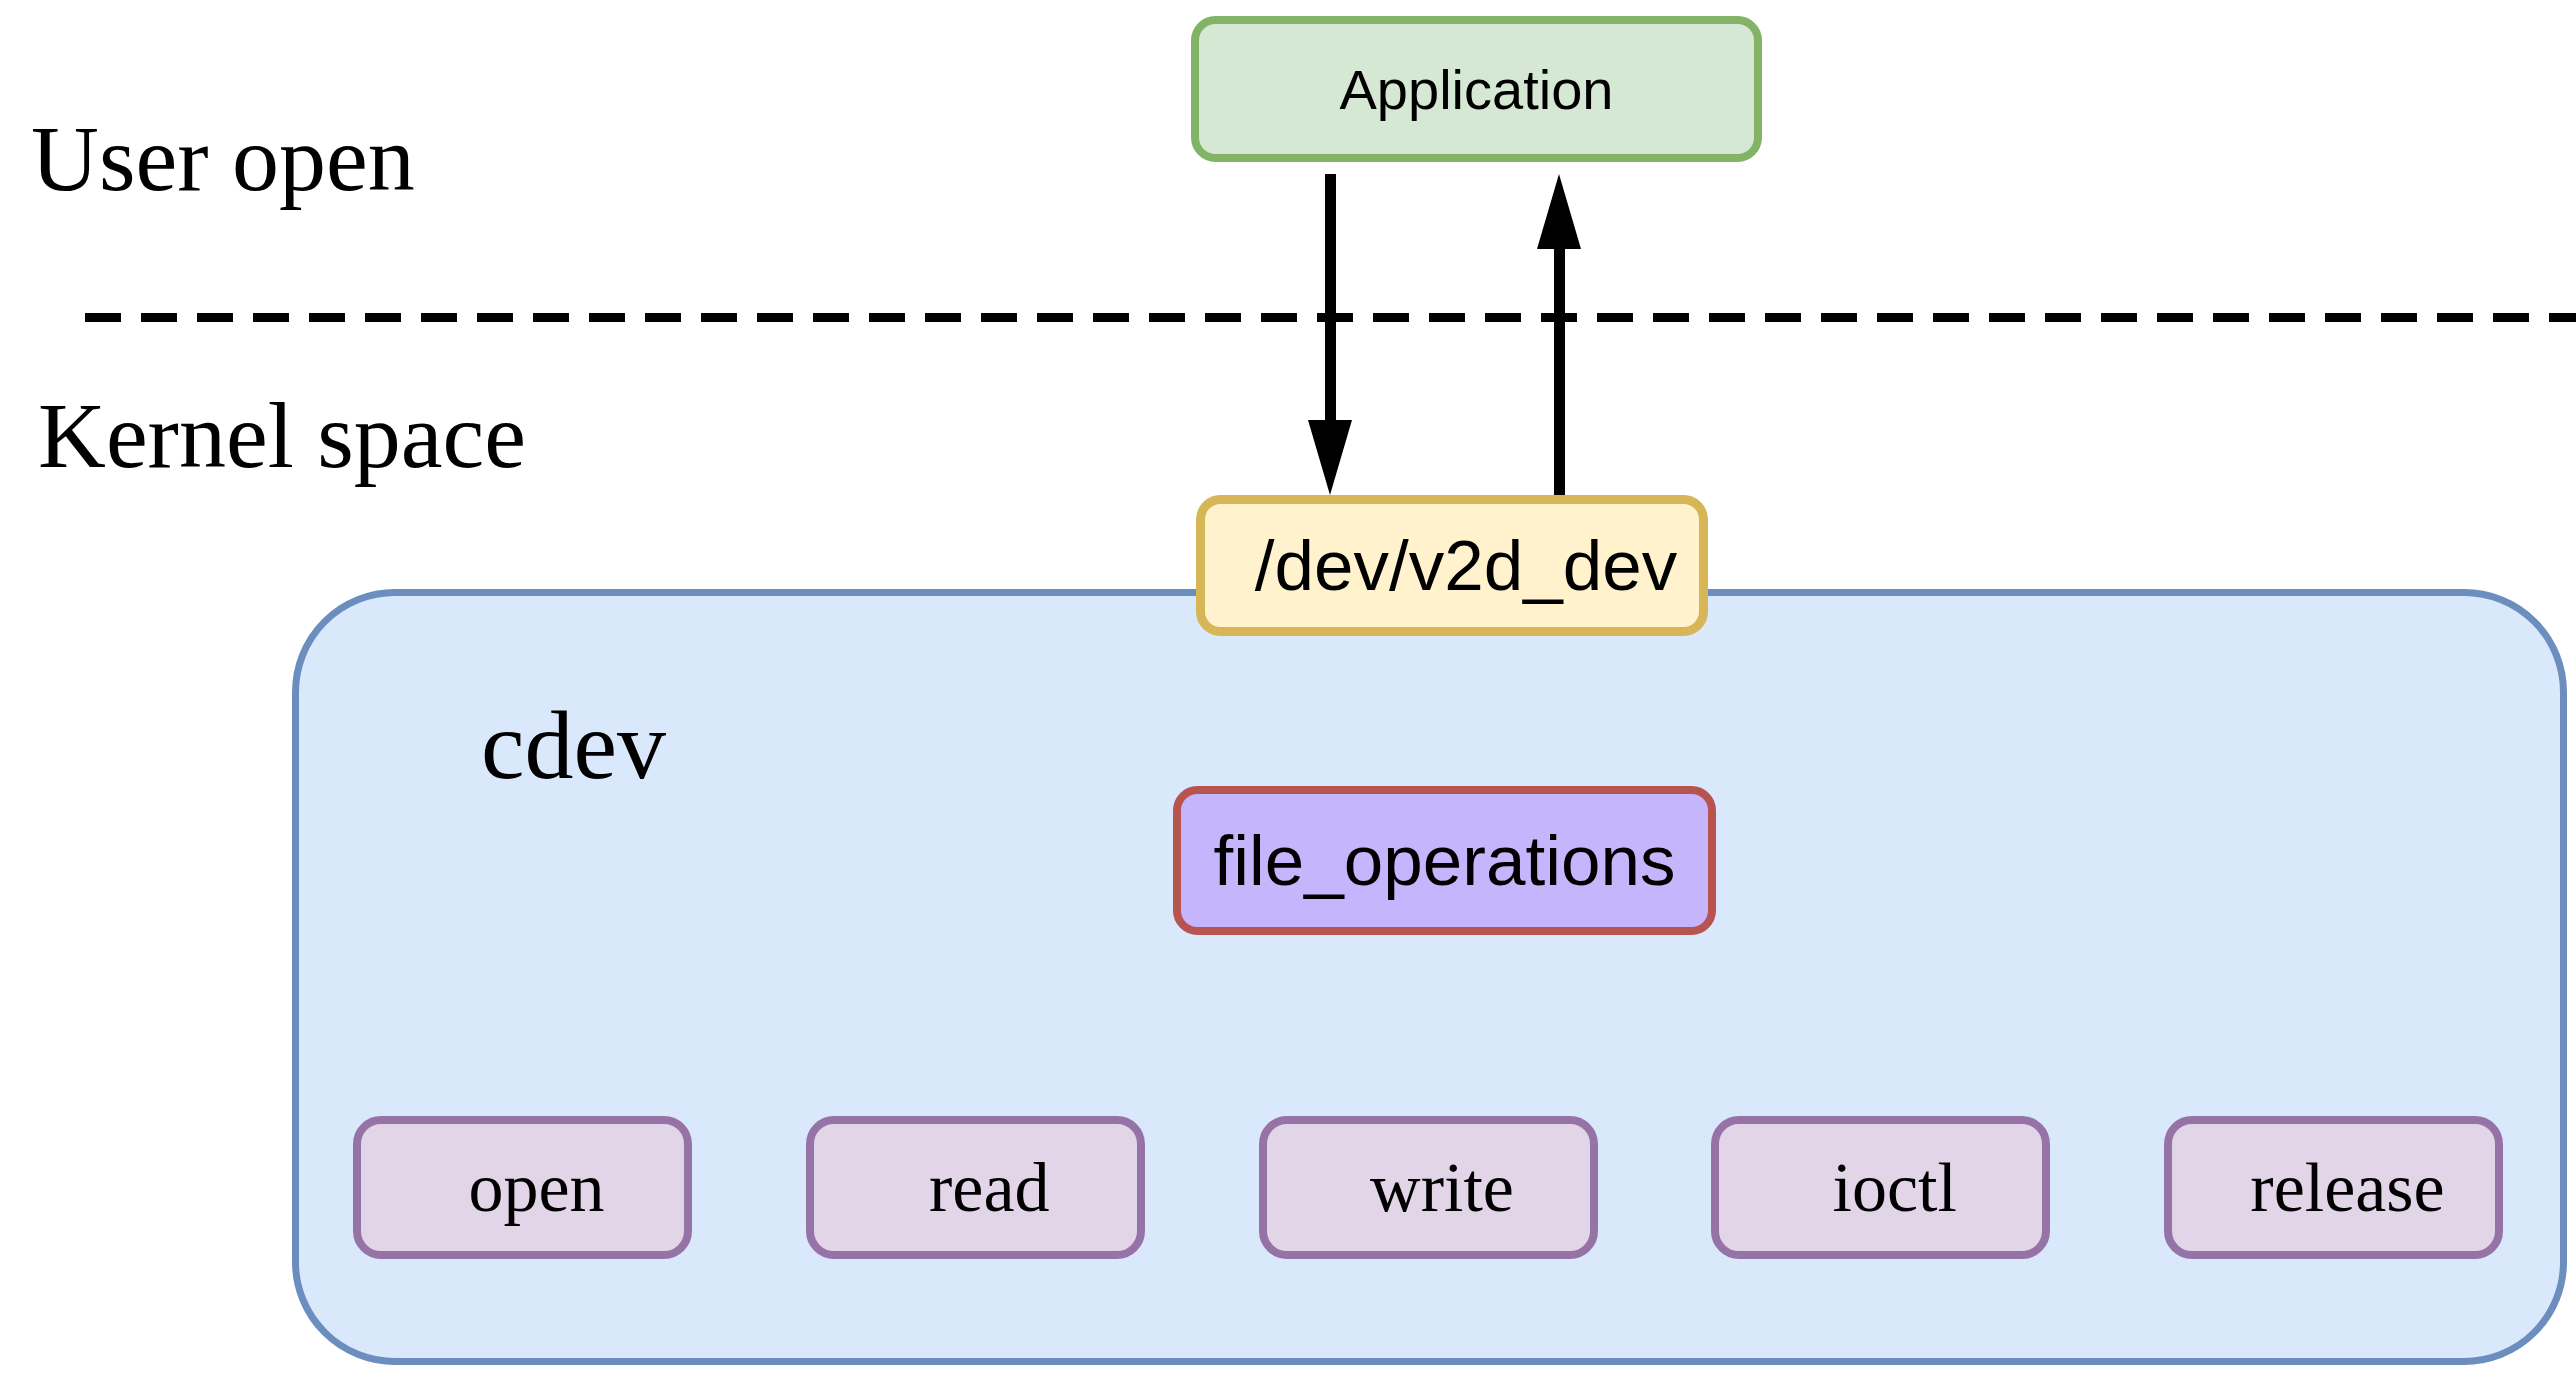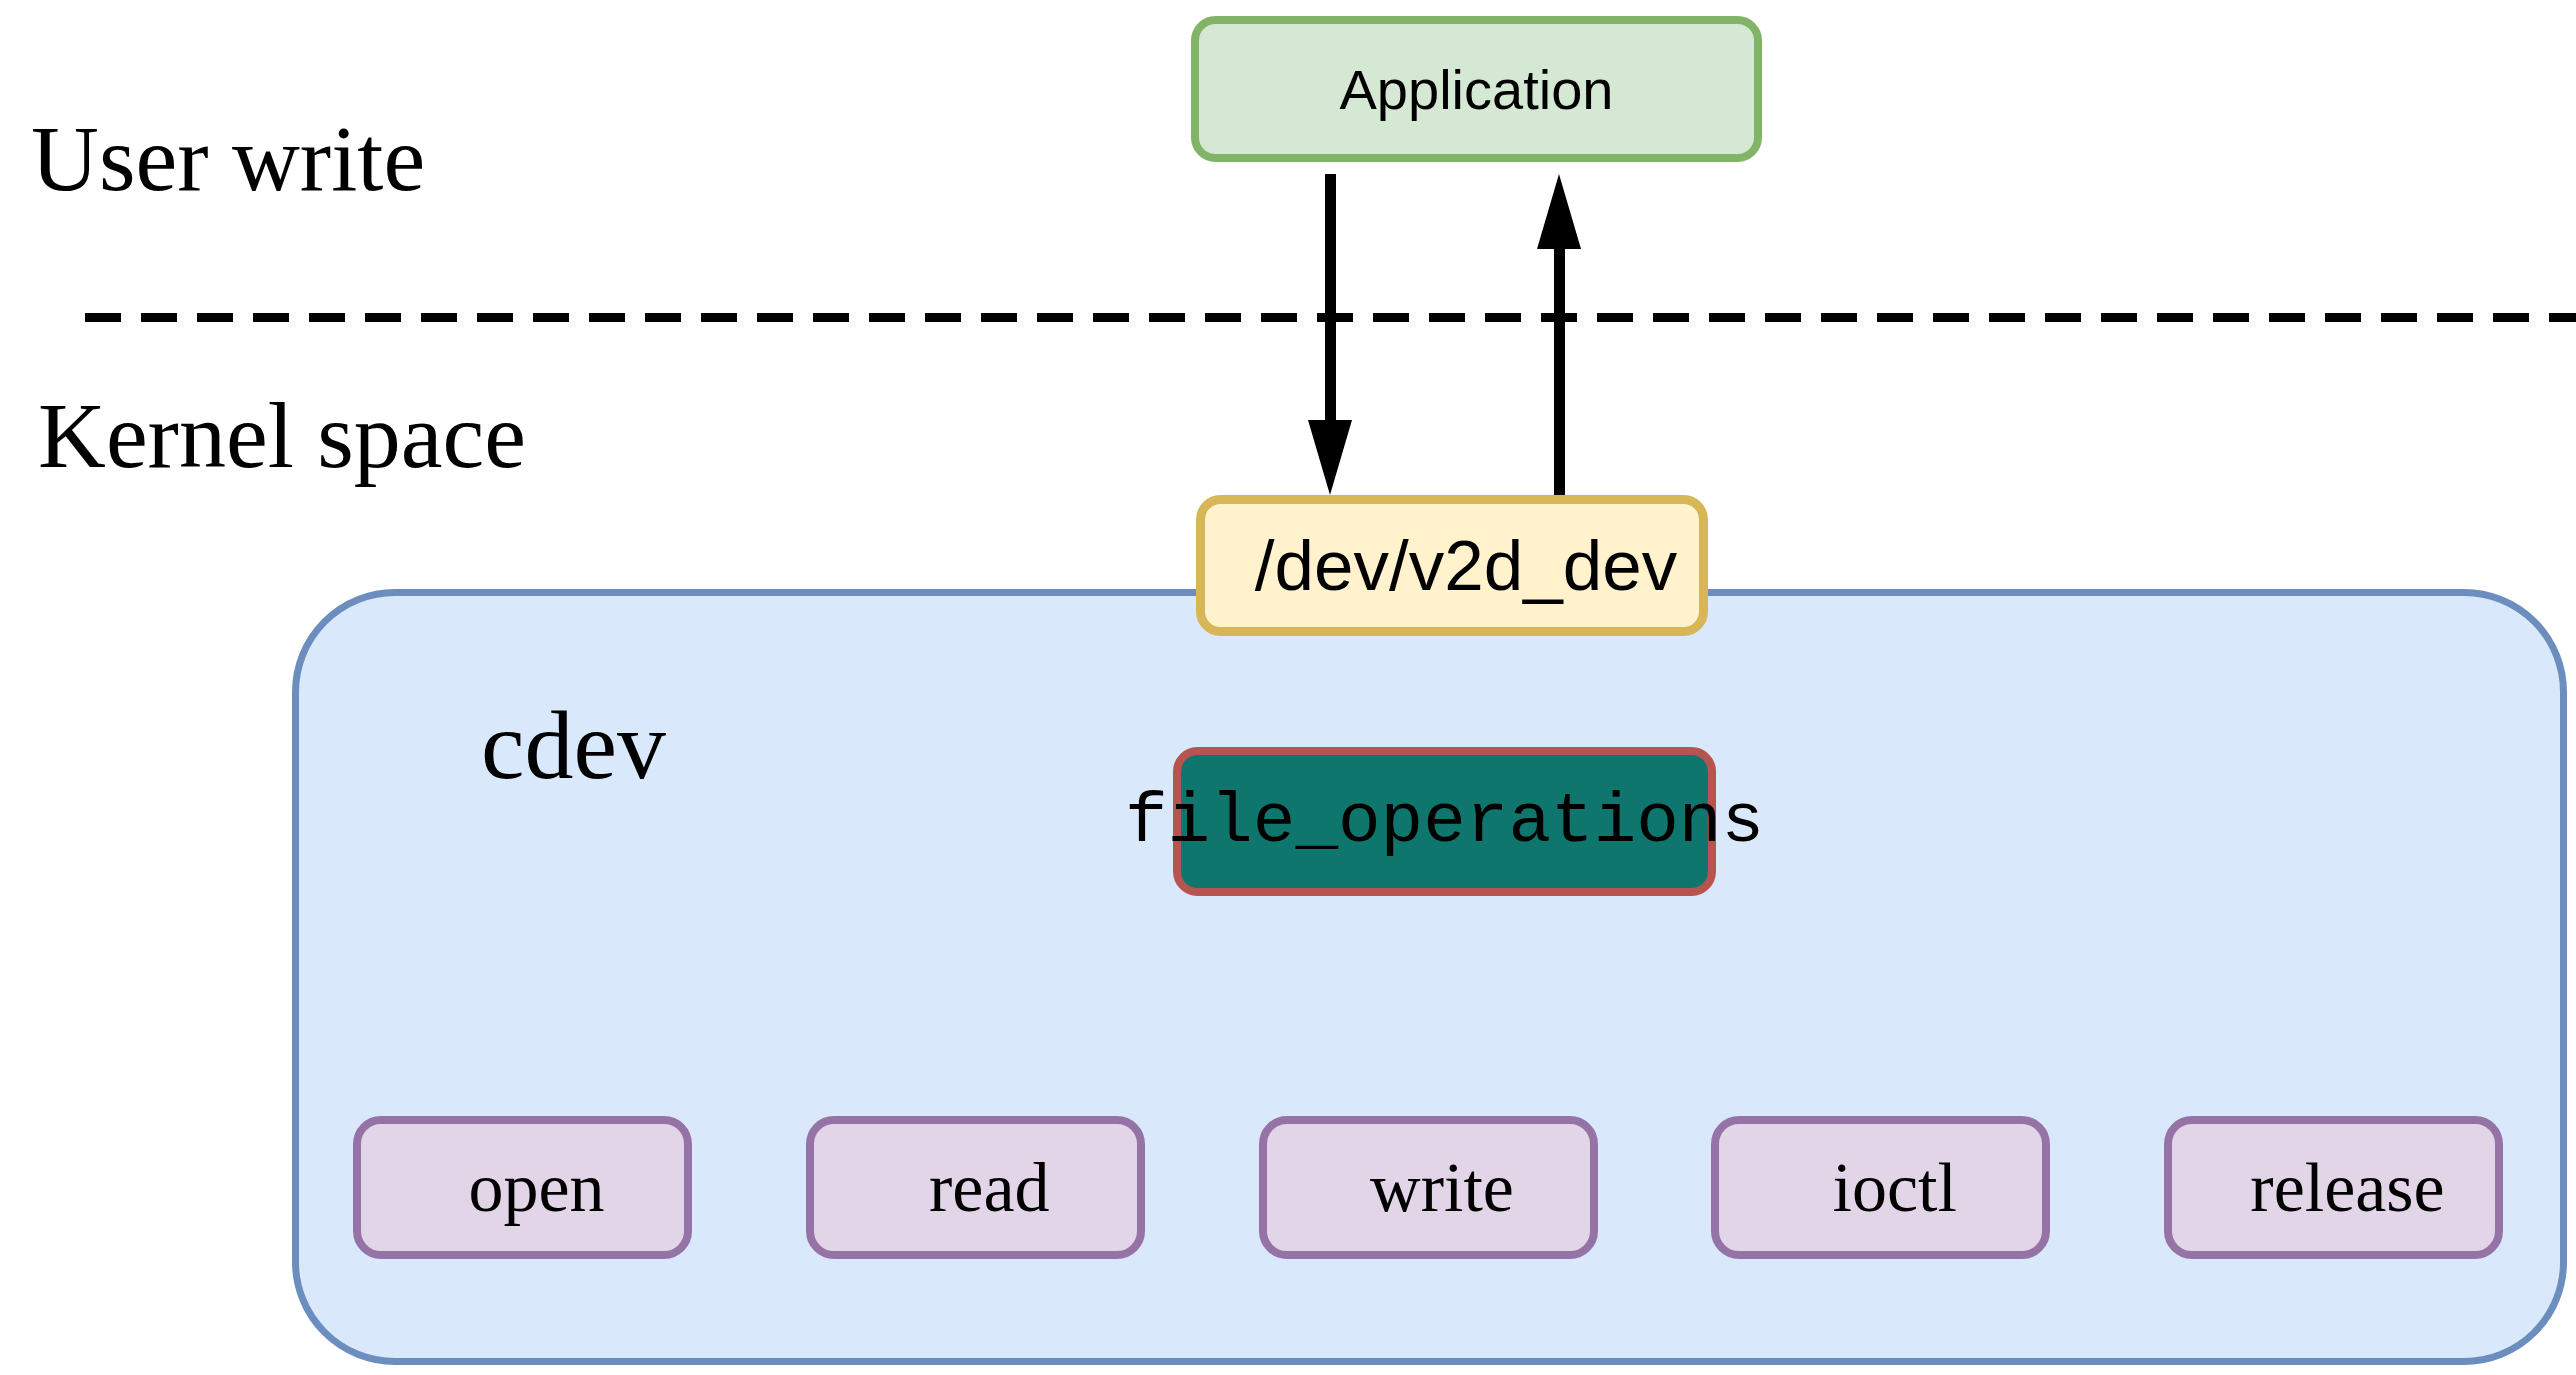--- a/index.html
+++ b/index.html
@@ -58,23 +58,23 @@
     z-index:1;
   }
   #cdev-label{
     position:absolute;left:481px;top:696px;
     font-family:"Liberation Serif", serif;
     font-size:98px;line-height:1;color:#000000;
     z-index:2;
   }
 
   #file-operations-node{
-    left:1173px;top:747px;width:543px;height:149px;
-    background:#0f766e;border:8.5px solid #b85450;border-radius:24.4px;
-    font-family:Liberation Mono, monospace;
+    left:1173px;top:786px;width:543px;height:149px;
+    background:#c4b5fd;border:8.5px solid #b85450;border-radius:24.4px;
+    font-family:Liberation Sans, sans-serif;
     font-size:71px;
     z-index:2;
   }
 
   #operations-row{
     position:absolute;
     left:353px;top:1116px;width:2150px;height:143px;
     display:flex;justify-content:space-between;
     z-index:2;
   }
@@ -106,21 +106,21 @@
     border-left:22.5px solid transparent;
     border-right:22.5px solid transparent;
     border-bottom:75px solid #000000;
   }
 </style>
 </head>
 <body>
 
 <div id="canvas">
 
-  <div id="user-space-label" class="region-label">User write</div>
+  <div id="user-space-label" class="region-label">User open</div>
 
   <div id="divider"></div>
 
   <div id="kernel-space-label" class="region-label">Kernel space</div>
 
   <div id="application-node" class="node">Application</div>
 
   <div id="down-arrow-line" class="arrow-line"></div>
   <div id="down-arrow-head" class="arrow-head"></div>
 

